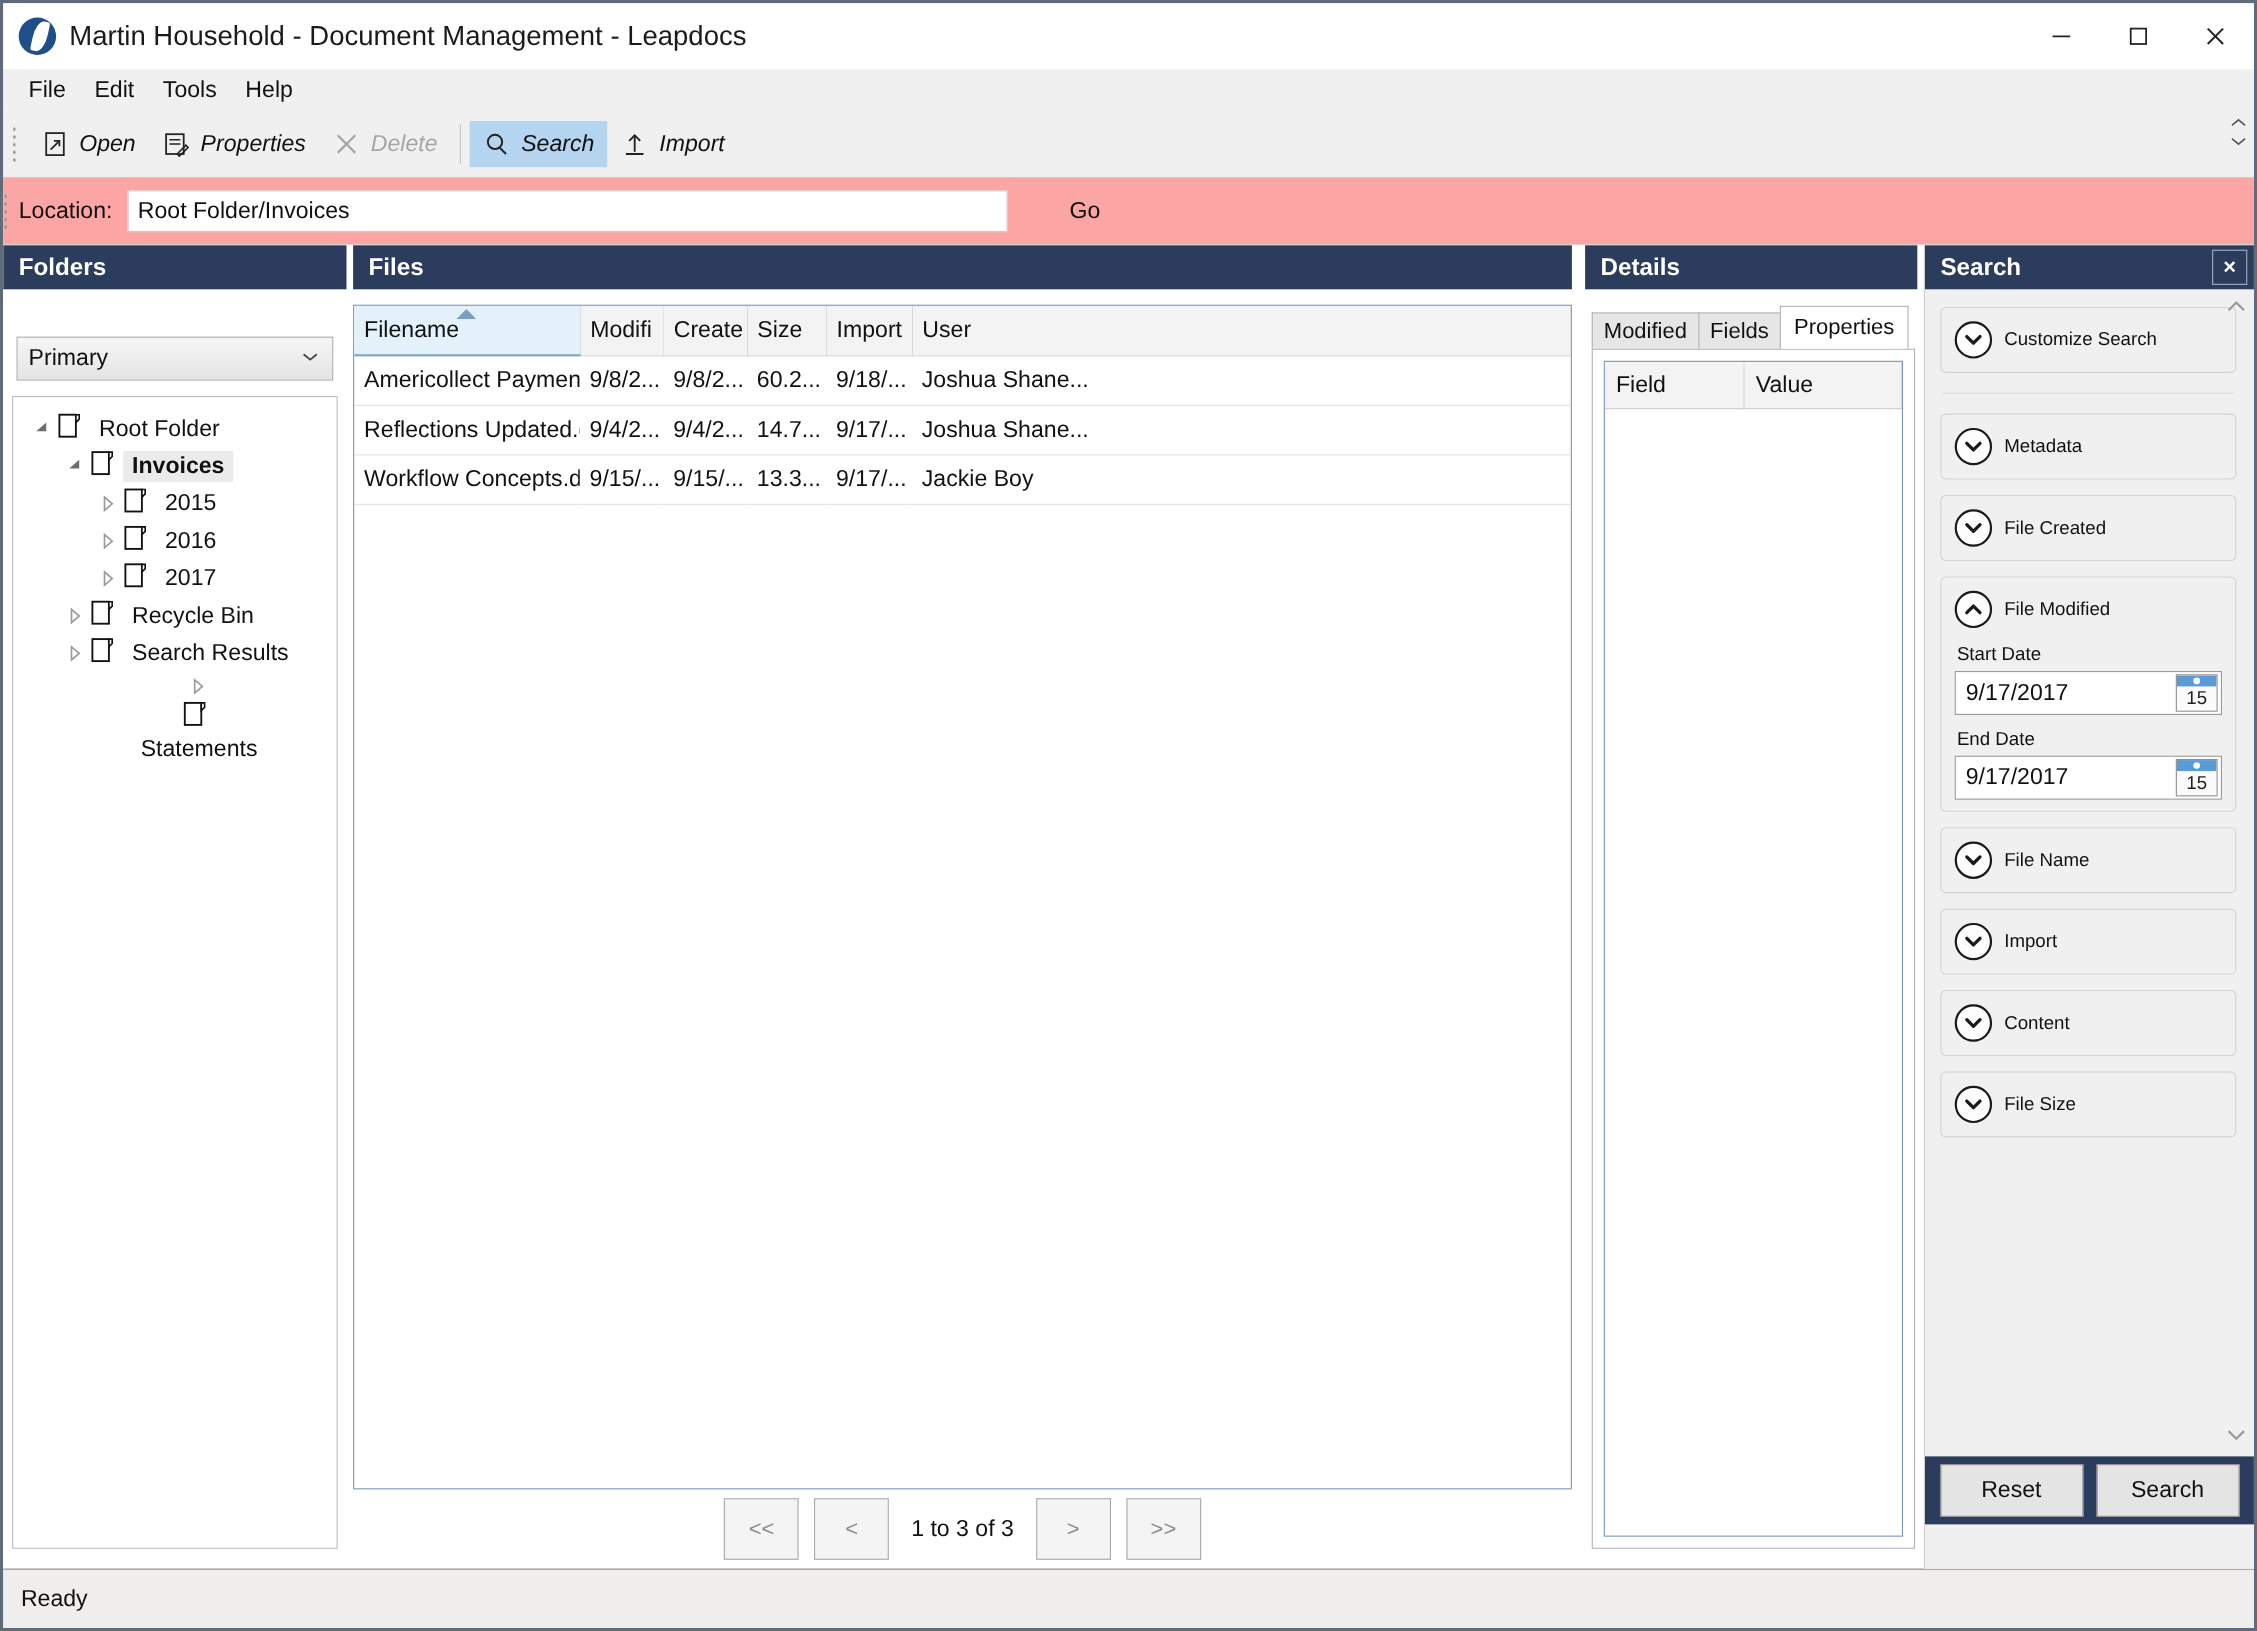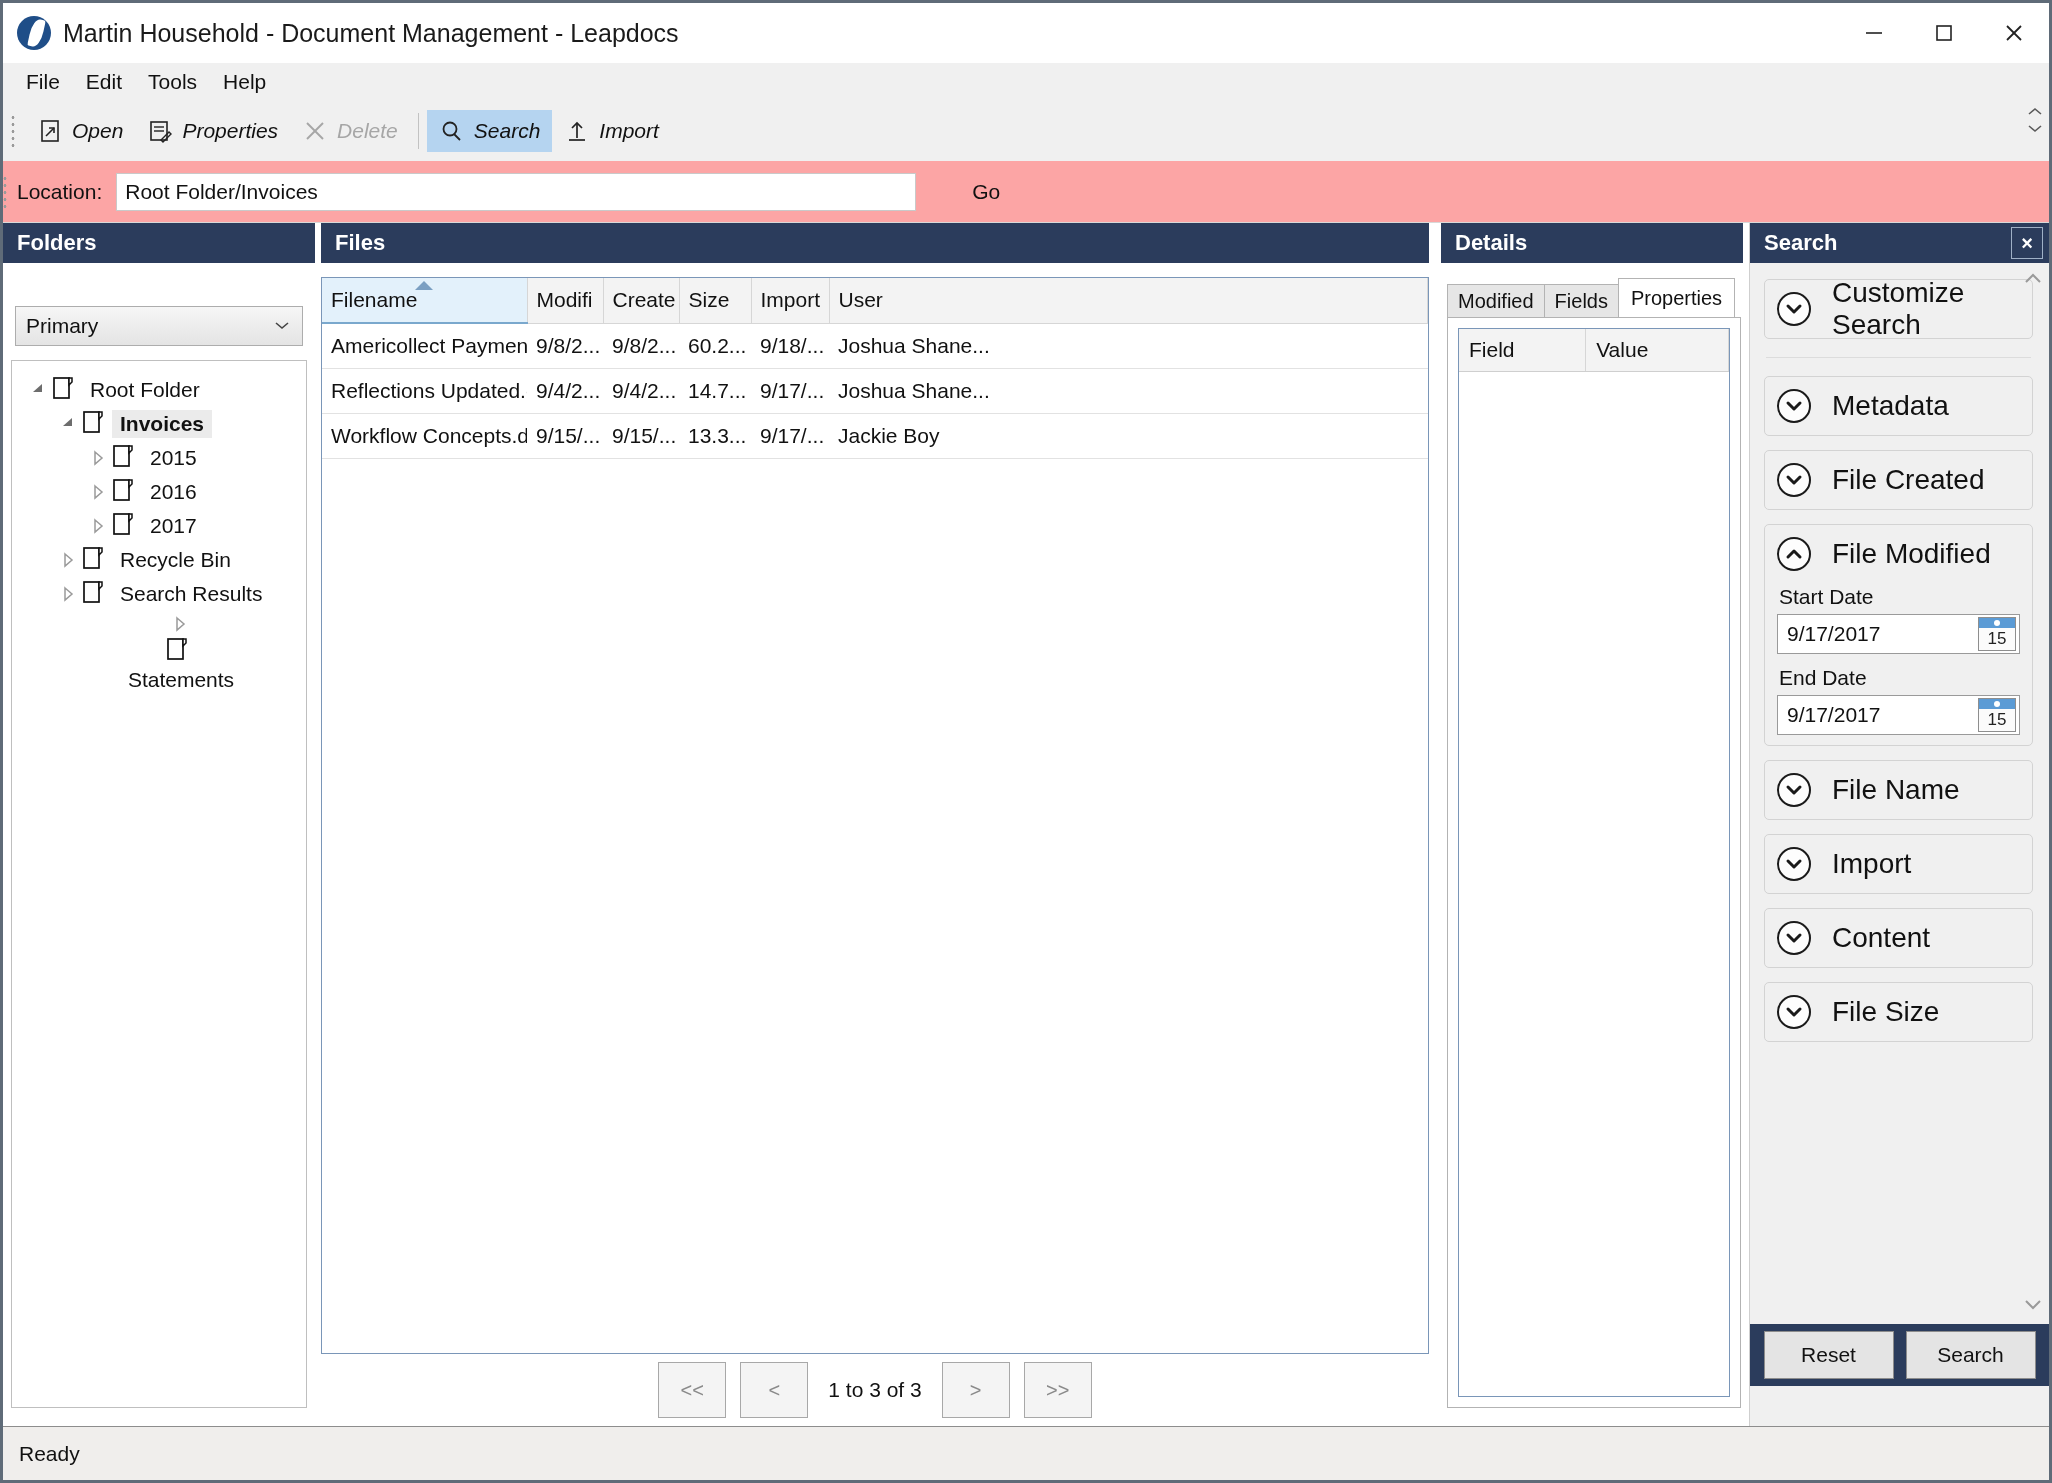--- a/index.html
+++ b/index.html
@@ -473,43 +473,43 @@
     border: 1px solid #d3d3d3;
     border-radius: 5px;
     background: #f0f0f0;
     margin-bottom: 14px;
     padding: 10px 12px;
     box-sizing: border-box;
   }
   .acc-head {
     display: flex;
     align-items: center;
-    gap: 21px;
-    font-size: 28px;
+    gap: 11px;
+    font-size: 17px;
     color: #111;
     height: 38px;
   }
   .acc-toggle {
     width: 30px;
     height: 30px;
     flex: 0 0 30px;
     border: 2px solid #1a1a1a;
     border-radius: 50%;
     display: flex;
     align-items: center;
     justify-content: center;
     background: #fdfdfd;
   }
   .acc-sep {
     height: 1px;
     background: #dcdcdc;
     margin: 18px 2px 18px 2px;
   }
   .field-label {
-    font-size: 21px;
+    font-size: 17px;
     color: #111;
     margin: 12px 0 5px 2px;
   }
   .date-input {
     height: 40px;
     background: #ffffff;
     border: 1px solid #9a9a9a;
     display: flex;
     align-items: center;
     padding-left: 9px;

